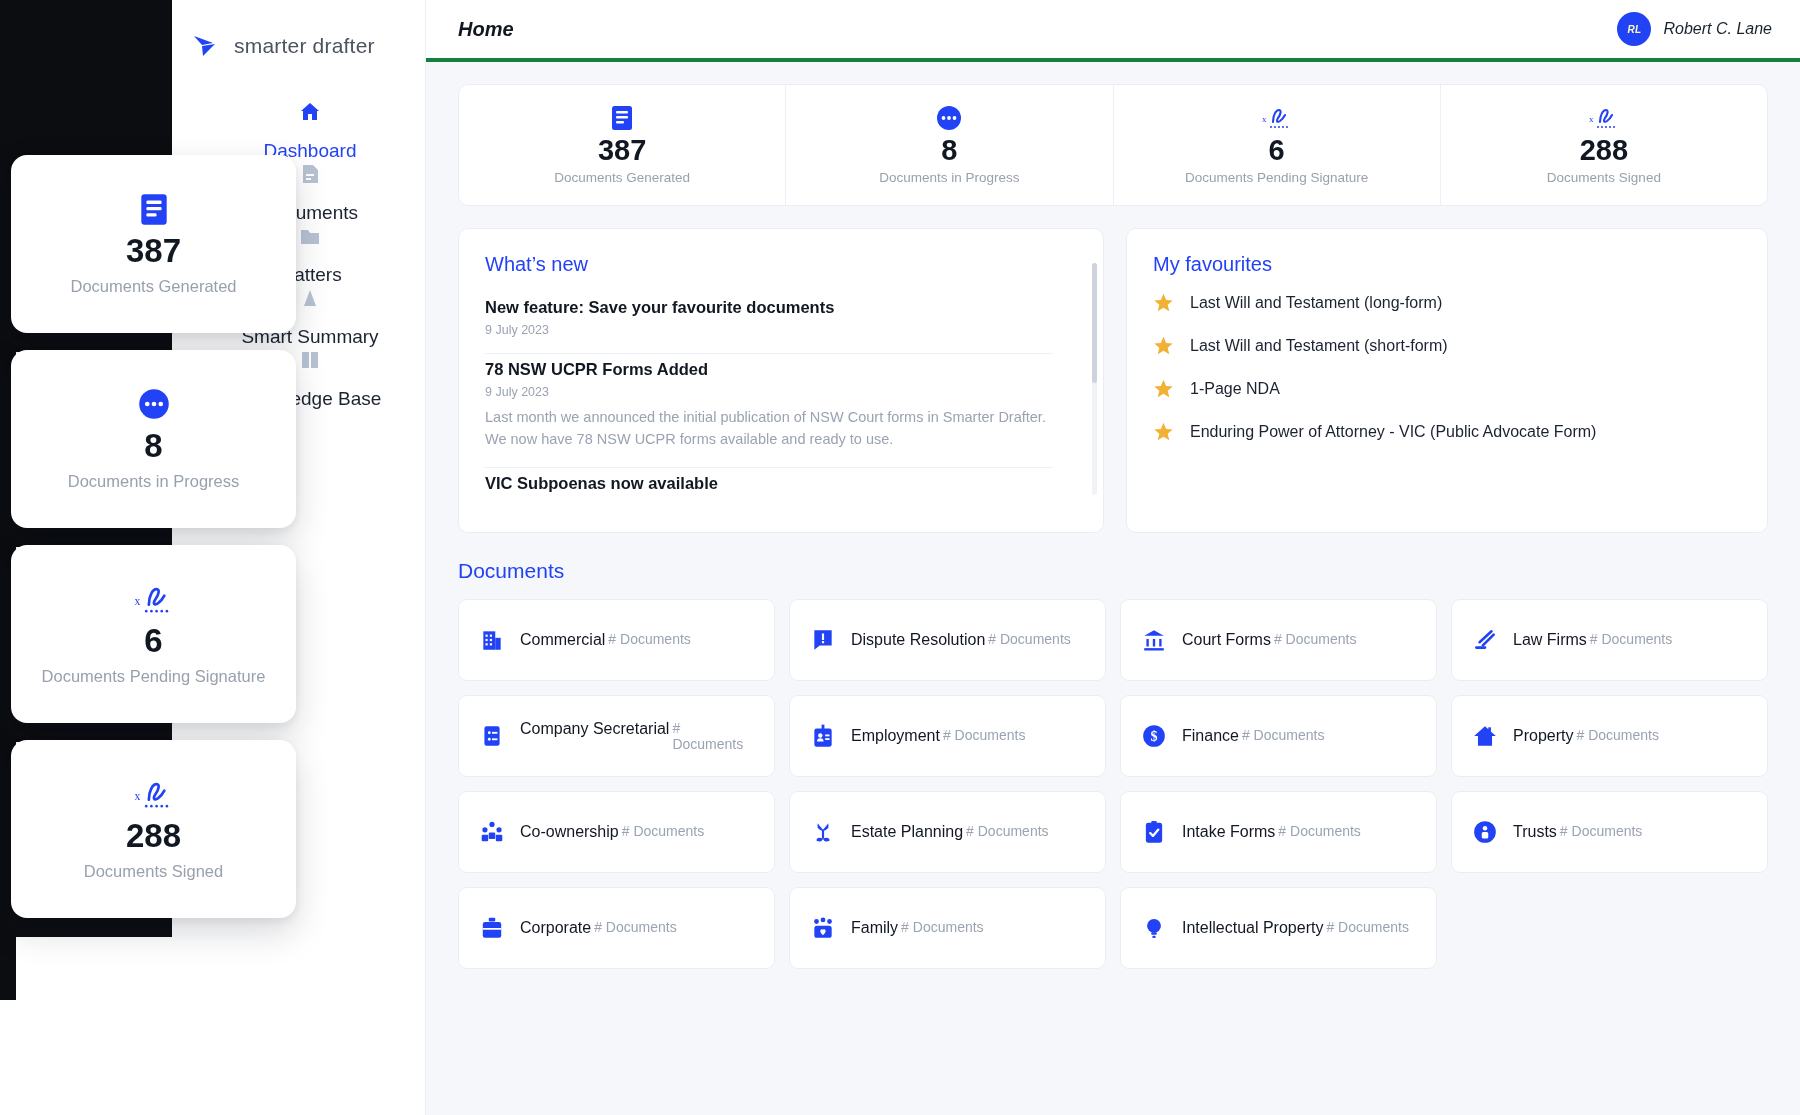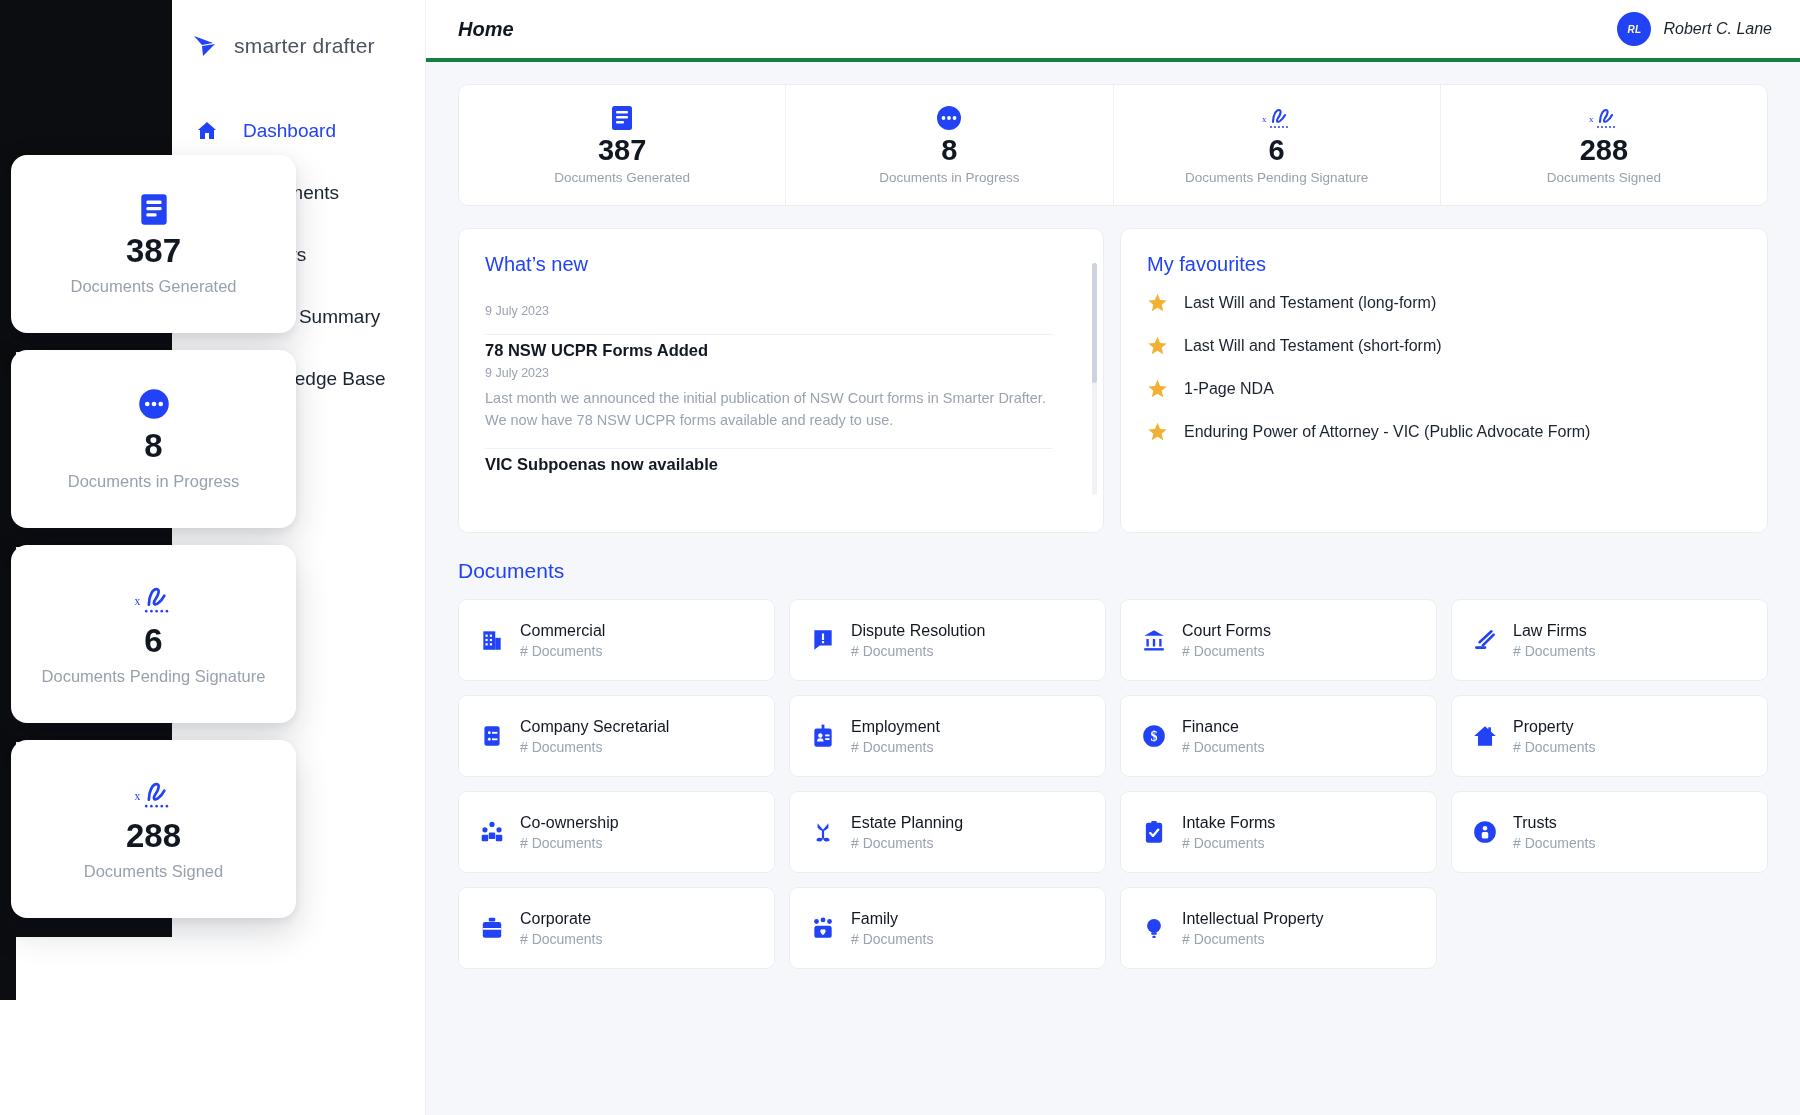--- a/index.html
+++ b/index.html
@@ -54,25 +54,26 @@
   .brand-text {
     font-size: 21px;
     color: #4c5360;
     letter-spacing: .2px;
     white-space: nowrap;
   }
   .nav { margin-top: 30px; }
   .nav-item {
     display: flex;
     align-items: center;
-    gap: 24px;
+    gap: 16px;
     height: 62px;
     padding-left: 32px;
     cursor: pointer;
     white-space: nowrap;
+    flex-direction: column;
   }
   .nav-icon { width: 24px; height: 24px; flex: none; display:block; }
   .nav-label { font-size: 19px; color: #1b2330; }
   .nav-item.active .nav-label { color: #2242f5; font-weight: 500; }
 
   
   .main {
     flex: 1;
     min-width: 0;
     display: flex;
@@ -124,21 +125,21 @@
     justify-content: center;
     gap: 4px;
     border-right: 1px solid #eceff3;
   }
   .stat:last-child { border-right: none; }
   .stat-icon { height: 26px; display: flex; align-items: center; justify-content: center; }
   .stat-value { font-size: 29px; font-weight: bold; color: #121822; line-height: 1.1; }
   .stat-label { font-size: 13.5px; color: #98a1ae; }
 
   
-  .panels { display: flex; gap: 16px; margin-top: 22px; }
+  .panels { display: flex; gap: 22px; margin-top: 22px; }
   .panel {
     background: #fff;
     border: 1px solid #eaeef3;
     border-radius: 10px;
     height: 305px;
     position: relative;
   }
   .panel.whats-new { width: 646px; min-width: 646px; padding: 24px 26px 0 26px; overflow: hidden; }
   .panel.favourites { flex: 1; padding: 24px 26px 0 26px; }
   .panel-title { font-size: 20px; color: #2242f5; margin-bottom: 16px; }
@@ -178,21 +179,21 @@
     border: 1px solid #eaeef3;
     border-radius: 9px;
     height: 82px;
     display: flex;
     align-items: center;
     gap: 15px;
     padding: 0 20px;
     cursor: pointer;
   }
   .doc-icon { width: 26px; height: 26px; flex: none; display:block; }
-  .doc-text { display: flex; flex-direction: column; gap: 3px; min-width: 0; }
+  .doc-text { display: flex; flex-direction: row; gap: 3px; min-width: 0; }
   .doc-name { font-size: 16px; color: #121822; white-space: nowrap; }
   .doc-count { font-size: 14px; color: #9aa3b0; }
 
   
   .float-card {
     position: absolute;
     width: 285px;
     height: 178px;
     background: #ffffff;
     border-radius: 16px;
@@ -369,20 +370,21 @@
 
         </section>
 
         <section class="panels">
 
           <div class="panel whats-new">
             <div class="panel-title">What’s new</div>
             <div class="news-scroll">
 
               <div class="news-item">
+                <div class="news-head">New feature: Save your favourite documents</div>
                 <div class="news-date">9 July 2023</div>
               </div>
 
               <div class="news-item">
                 <div class="news-head">78 NSW UCPR Forms Added</div>
                 <div class="news-date">9 July 2023</div>
                 <div class="news-body">Last month we announced the initial publication of NSW Court forms in Smarter Drafter. We now have 78 NSW UCPR forms available and ready to use.</div>
               </div>
 
               <div class="news-item">

